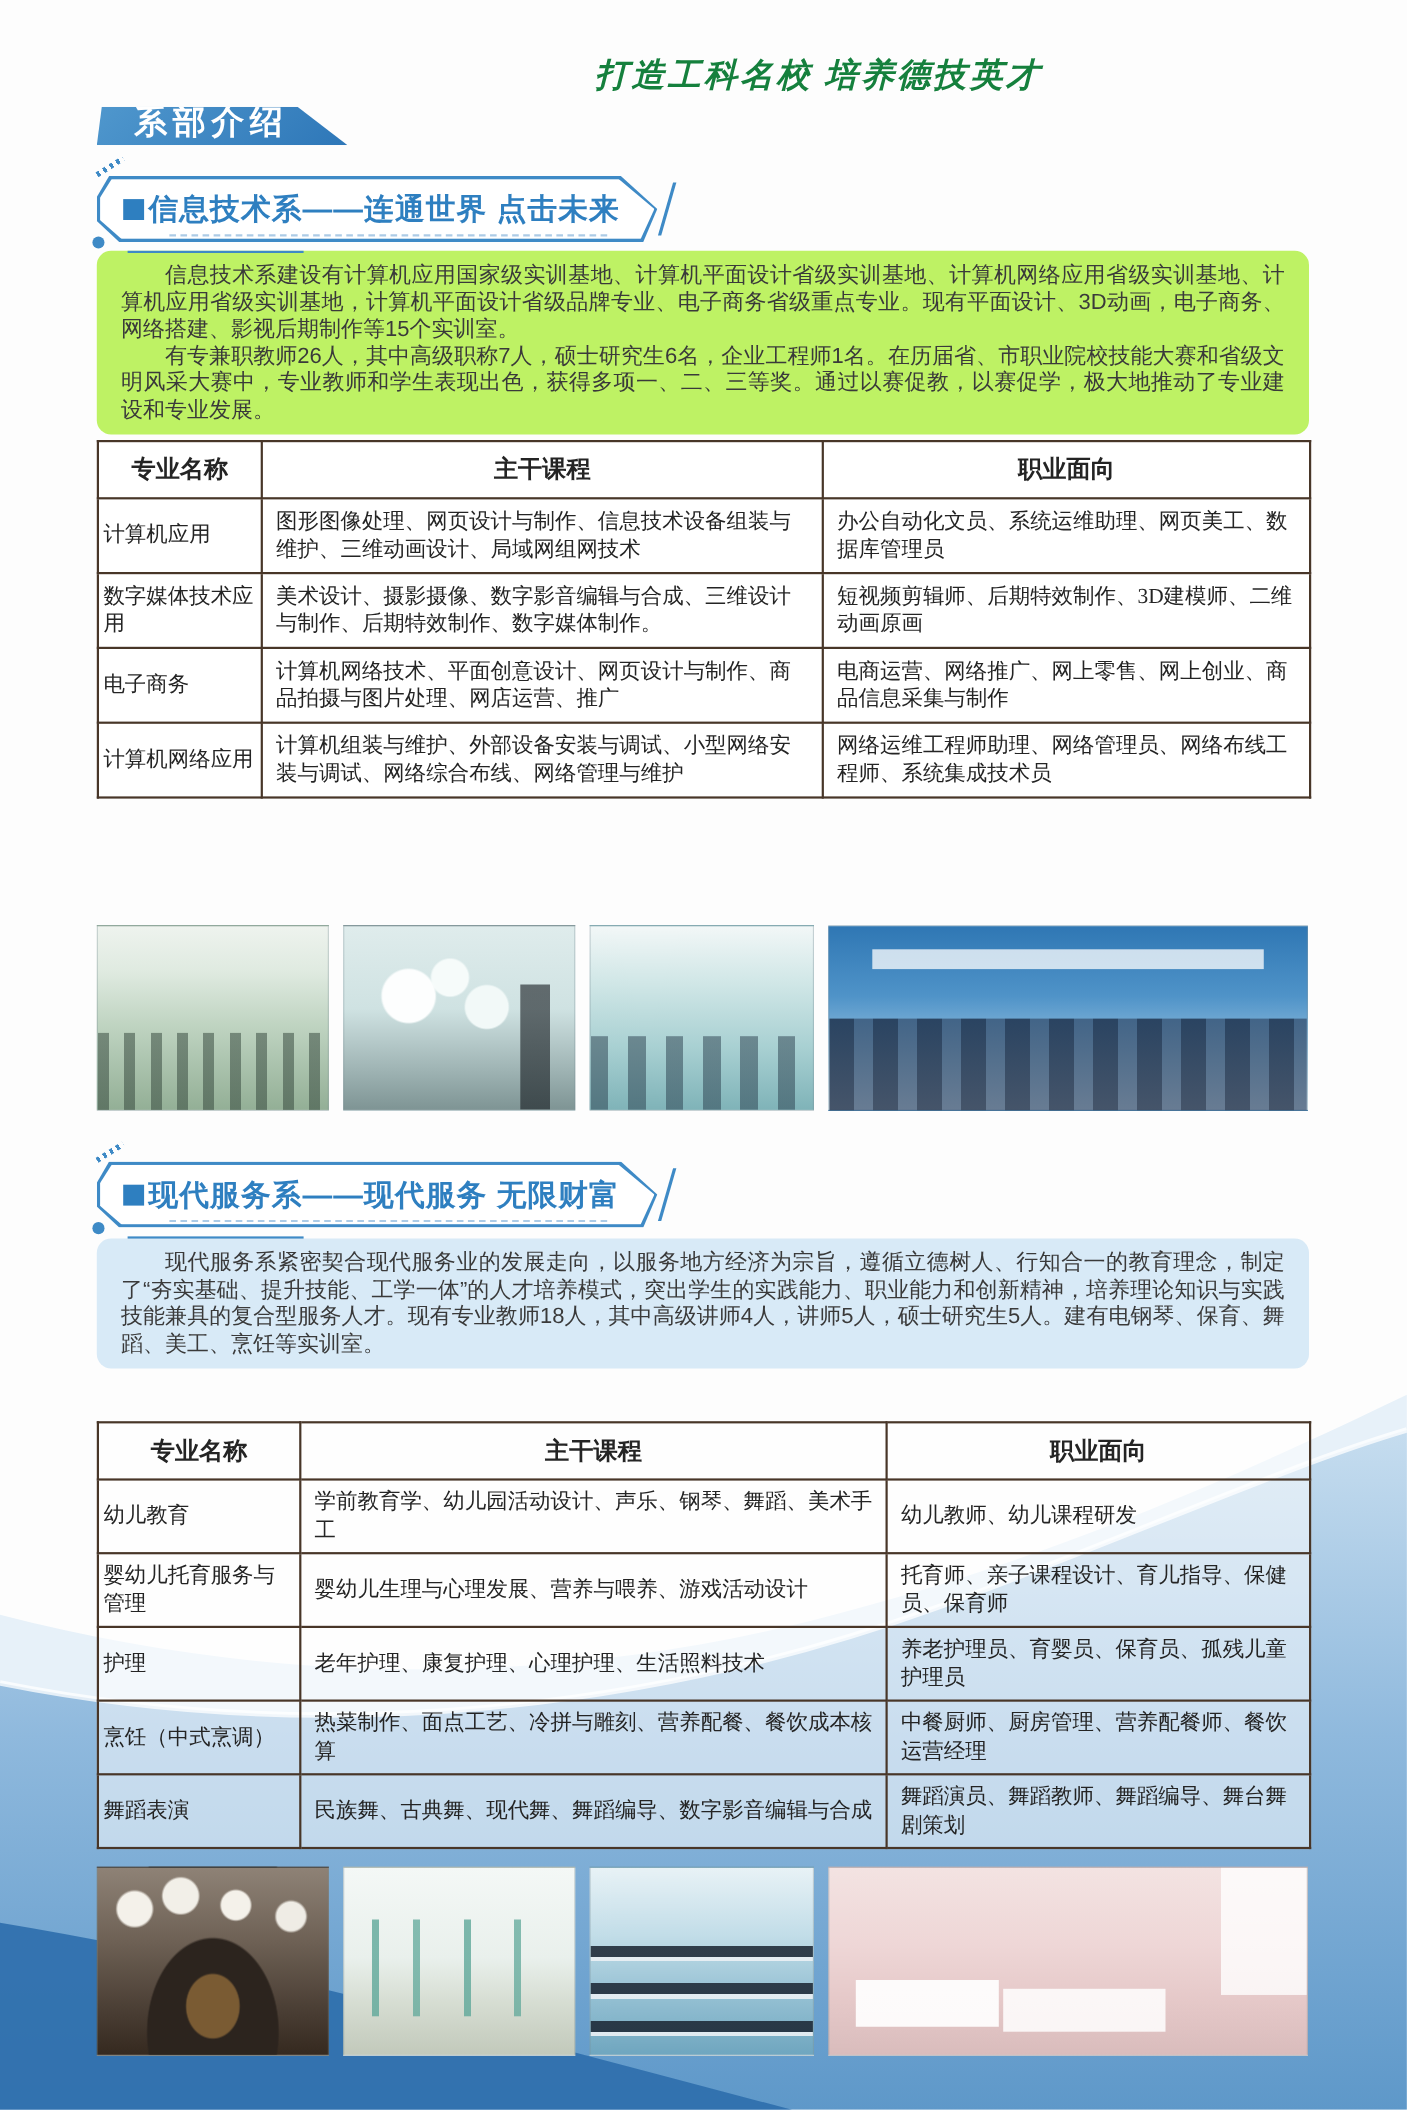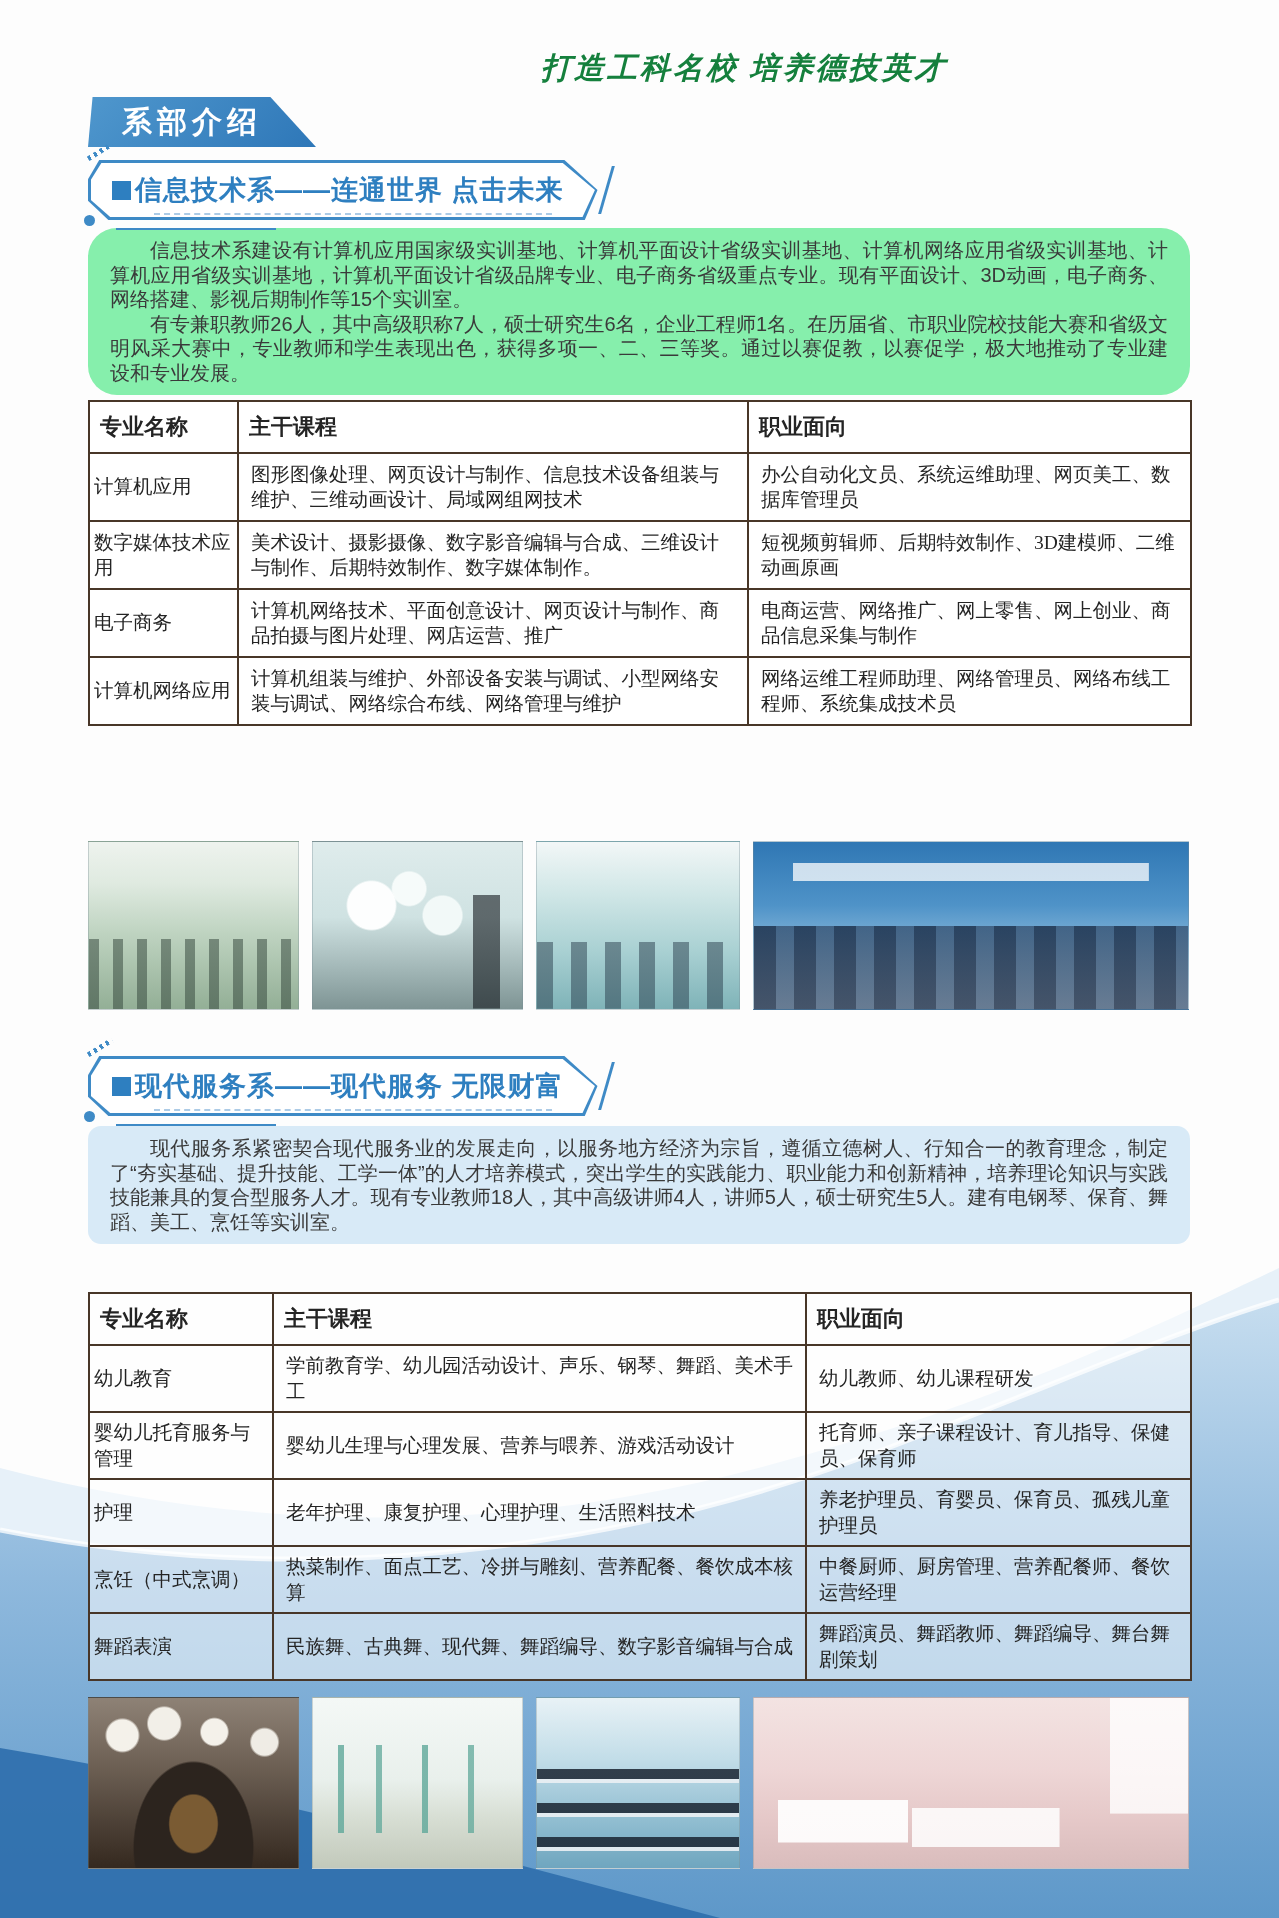--- a/index.html
+++ b/index.html
@@ -14,25 +14,25 @@
   
   .slogan{
     position:absolute;top:48px;left:541px;z-index:2;
     font-family:"Liberation Serif","DejaVu Serif",serif;
     font-weight:bold;font-style:italic;font-size:30px;letter-spacing:3px;
     color:#15803d;white-space:nowrap;
   }
   
   .banner{
     position:absolute;top:97px;left:88px;z-index:2;
-    width:228px;height:50px;box-sizing:border-box;
+    width:228px;height:35px;box-sizing:border-box;
     clip-path:polygon(2% 0,80% 0,100% 100%,0 100%);
     background:linear-gradient(135deg,#4f97cd 0%,#2e77b8 100%);
     color:#fff;font-size:30px;font-weight:bold;letter-spacing:5px;
-    display:flex;align-items:center;padding-left:34px;
+    display:flex;align-items:flex-end;padding-left:34px;
   }
   
   .cap{position:absolute;left:88px;z-index:2;}
   .cap-shape{
     position:relative;display:inline-flex;align-items:center;gap:4px;
     height:60px;padding:0 34px 0 24px;
     background:#3e8ac6;
     clip-path:polygon(2.2% 0,93.5% 0,100% 50%,97.5% 100%,4% 100%,0 68%,0 32%);
   }
   .cap-inner{
@@ -58,32 +58,32 @@
     background:repeating-linear-gradient(90deg,#3e8ac6 0 3px,transparent 3px 7px);
     transform:rotate(-32deg);
   }
   
   .intro{
     position:absolute;left:88px;width:1102px;box-sizing:border-box;z-index:1;
     border-radius:13px;padding:10px 22px;
     font-size:20px;line-height:24.5px;text-align:justify;color:#3a3a3a;
   }
   .intro p{margin:0;text-indent:2em;}
-  .intro-cream{background:#86efac;border-radius:29px;}
+  .intro-cream{background:#bef264;}
   .intro-blue{background:#d8eaf7;}
   
   .tblwrap{position:absolute;left:88px;width:1102px;z-index:1;}
   table{
     width:100%;border-collapse:collapse;table-layout:fixed;
     font-family:"Liberation Serif","DejaVu Serif",serif;color:#242424;
   }
   .tbl1 table{background:#ffffff;}
   .tbl2 table{background:rgba(255,255,255,.52);}
   th,td{border:2.5px solid #483628;}
-  th{font-size:22px;font-weight:bold;padding:10px 10px;text-align:left;}
+  th{font-size:22px;font-weight:bold;padding:10px 10px;text-align:center;}
   td{font-size:19.5px;line-height:25.5px;padding:7px 12px;vertical-align:middle;}
   td.major{text-align:left;padding:7px 4px;}
   .tbl1 tr{height:68px;} .tbl1 tr.hd{height:46px;}
   .tbl2 tr{height:64px;} .tbl2 tr.hd{height:46px;}
   
   .photo-row{position:absolute;left:88px;width:1102px;display:flex;gap:13px;z-index:1;}
   .photo{height:100%;flex:none;border:1px solid rgba(120,140,150,.35);box-sizing:border-box;}
   .w1{width:211px}.w2{width:211px}.w3{width:204px}.w4{width:436px}
   .row1{top:841px;height:169px;}
   .row2{top:1697px;height:172px;}

